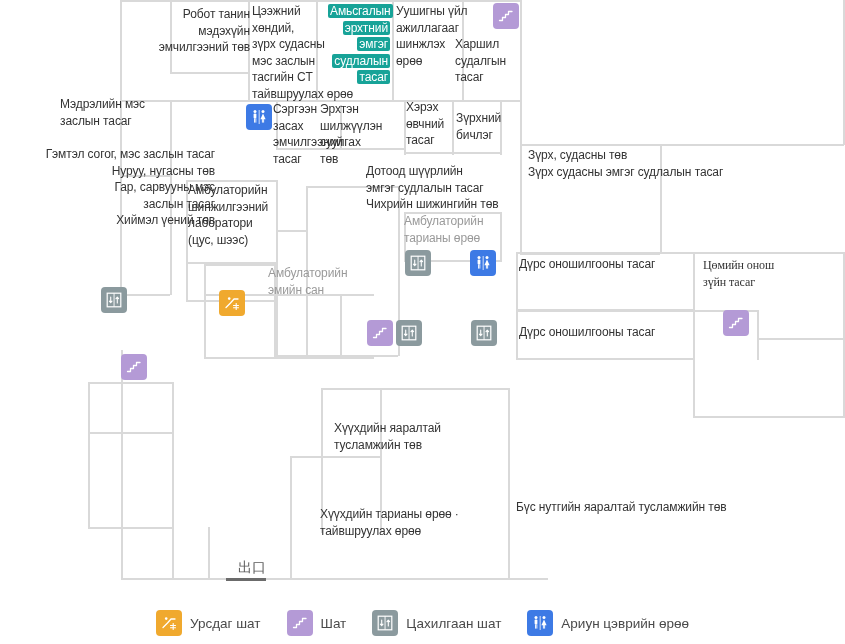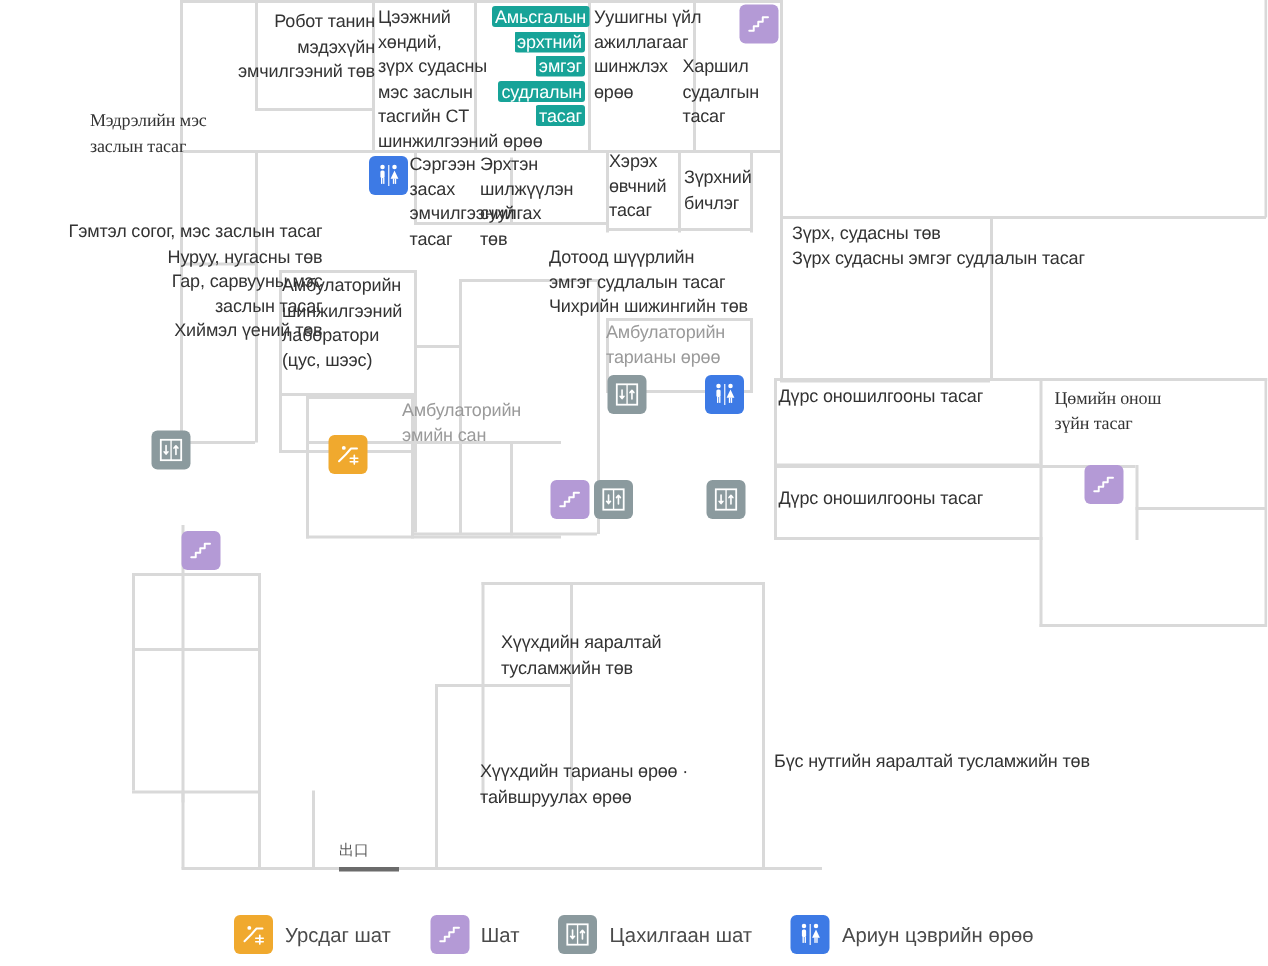--- a/index.html
+++ b/index.html
@@ -63,25 +63,25 @@
   }
   .icon svg { display: block; }
   .ic-escalator { background: #f0a92e; }
   .ic-stairs    { background: #b49ad6; }
   .ic-elevator  { background: #8b9a9e; }
   .ic-restroom  { background: #3d7ae5; }
 
   
   .exit {
     position: absolute;
-    text-align: left;
+    text-align: right;
     color: #5a5a5a;
-    font-size: 10px;
+    font-size: 14px;
     line-height: 16px;
-    font-family: Liberation Serif, serif;
+    font-family: Liberation Mono, monospace;
   }
 
   
   #legend {
     position: absolute;
     left: 0; right: 0;
     bottom: 8px;
     display: flex;
     align-items: center;
     justify-content: center;
@@ -211,29 +211,29 @@
     <div class="wall v" style="left:508px; top:388px; height:190px;"></div>
     <div class="wall h" style="left:380px; top:388px; width:128px;"></div>
 
     <div class="wall thick" style="left:226px; top:578px; width:40px;"></div>
   </div>
 
   <div class="lbl right" style="left:145px; top:6px; width:105px;">Робот танин
 мэдэхүйн
 эмчилгээний төв</div>
 
-  <div class="lbl center" style="left:60px; top:72px; width:175px;font-family:Liberation Serif, serif;">Мэдрэлийн мэс
+  <div class="lbl center" style="left:60px; top:96px; width:175px;">Мэдрэлийн мэс
 заслын тасаг</div>
 
   <div class="lbl left" style="left:252px; top:3px; width:76px;">Цээжний
 хөндий,
 зүрх судасны
 мэс заслын
 тасгийн CT
-шинжилгээний өрөө</div>
+тайвшруулах өрөө</div>
 
   <div class="lbl hl" style="left:328px; top:3px; width:62px;"><span>Амьсгалын
 эрхтний
 эмгэг
 судлалын
 тасаг</span></div>
 
   <div class="lbl left" style="left:396px; top:3px; width:80px;">Уушигны үйл
 ажиллагааг
 шинжлэх

